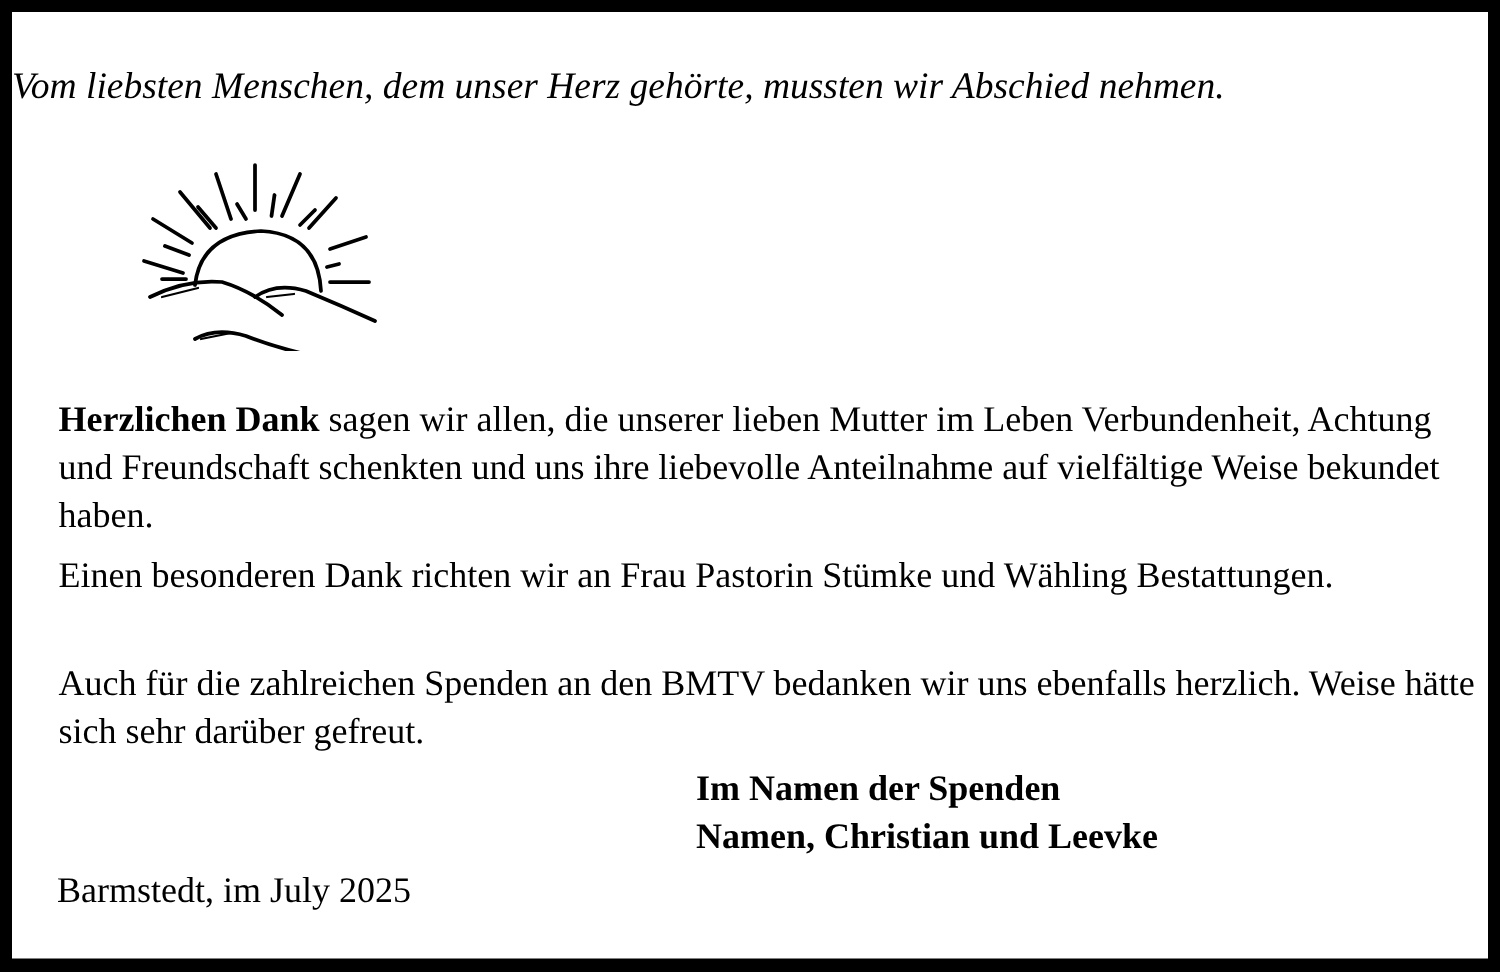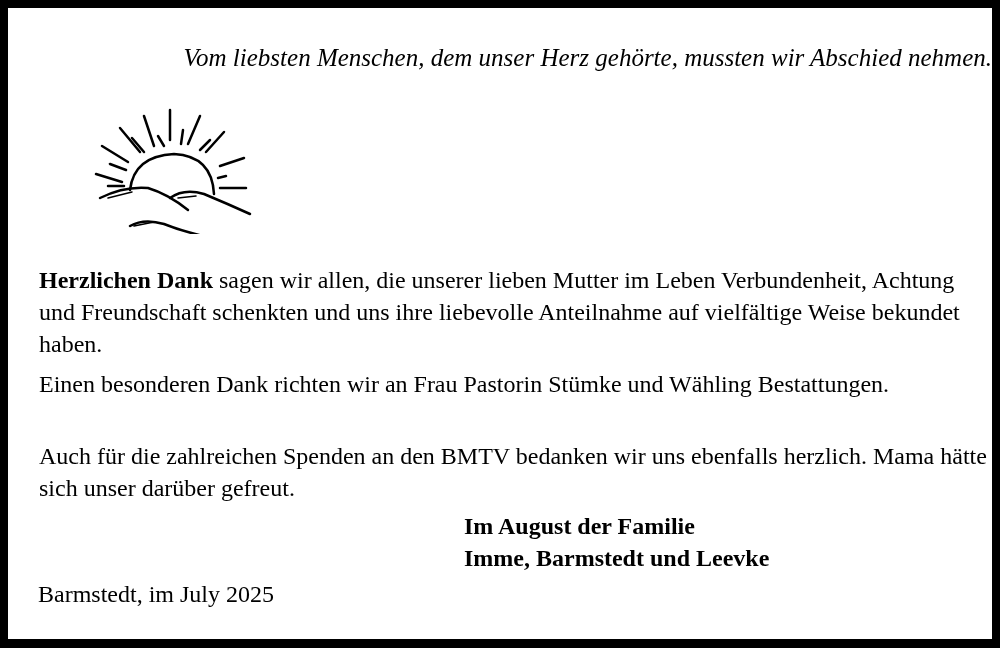--- a/index.html
+++ b/index.html
@@ -1,19 +1,19 @@
 <!DOCTYPE html>
 <html><head>
 <meta charset="utf-8">
 <style>
   html, body { margin: 0; padding: 0; }
   body { width: 1000px; height: 648px; background: #000; position: relative; overflow: hidden; }
   .card { position: absolute; left: 8px; top: 8px; width: 984px; height: 631px; background: #fff; color: #000; font-family: "Liberation Serif", serif; }
   .abs { position: absolute; white-space: nowrap; }
-  .motto { left: 0; width: 984px; top: 36px; text-align: right; font-style: italic; font-size: 25px; }
+  .motto { left: 0; width: 984px; top: 36px; text-align: left; font-style: italic; font-size: 25px; }
   .name { left: 290px; top: 100px; font-size: 62px; }
   .death { left: 452px; top: 192px; font-size: 25px; }
   .sun { left: 80px; top: 86px; width: 170px; height: 140px; }
   .para { left: 31px; font-size: 24px; line-height: 32px; white-space: normal; width: 950px; }
   .p1 { top: 256px; }
   .p2 { top: 360px; }
   .p3 { top: 432px; }
   .sign { left: 456px; top: 502px; font-size: 24px; line-height: 32px; font-weight: bold; }
   .place { left: 30px; top: 573px; font-size: 24px; }
   b { font-weight: bold; }
@@ -48,21 +48,21 @@
     <path d="M82 104 Q96 94 116 100 Q140 110 162 120" stroke-width="2.5"></path>
     <path d="M20 104 L44 98" stroke-width="1.5"></path>
     <path d="M90 104 L108 102" stroke-width="1.5"></path>
     <path d="M42 132 Q56 124 76 130 Q96 138 124 144" stroke-width="2.5"></path>
     <path d="M46 132 L66 128" stroke-width="1.5"></path>
   </svg>
 
 
   <div class="abs para p2">Einen besonderen Dank richten wir an Frau Pastorin Stümke und Wähling Bestattungen.</div>
   <div class="abs para p1"><b>Herzlichen Dank</b><span> sagen wir allen, die unserer lieben Mutter im Leben Verbundenheit, Achtung und Freundschaft schenkten und uns ihre liebevolle Anteilnahme auf vielfältige Weise bekundet haben.</span></div>
-  <div class="abs para p3">Auch für die zahlreichen Spenden an den BMTV bedanken wir uns ebenfalls herzlich. Mama hätte sich unser darüber gefreut.</div>
+  <div class="abs para p3">Auch für die zahlreichen Spenden an den BMTV bedanken wir uns ebenfalls herzlich. Weise hätte sich sehr darüber gefreut.</div>
 
   <div class="abs sign">
-    <div>Im August der Familie</div>
-    <div>Imme, Barmstedt und Leevke</div>
+    <div>Im Namen der Spenden</div>
+    <div>Namen, Christian und Leevke</div>
   </div>
 
   <div class="abs place">Barmstedt, im July 2025</div>
 </div>
 
 </body></html>

